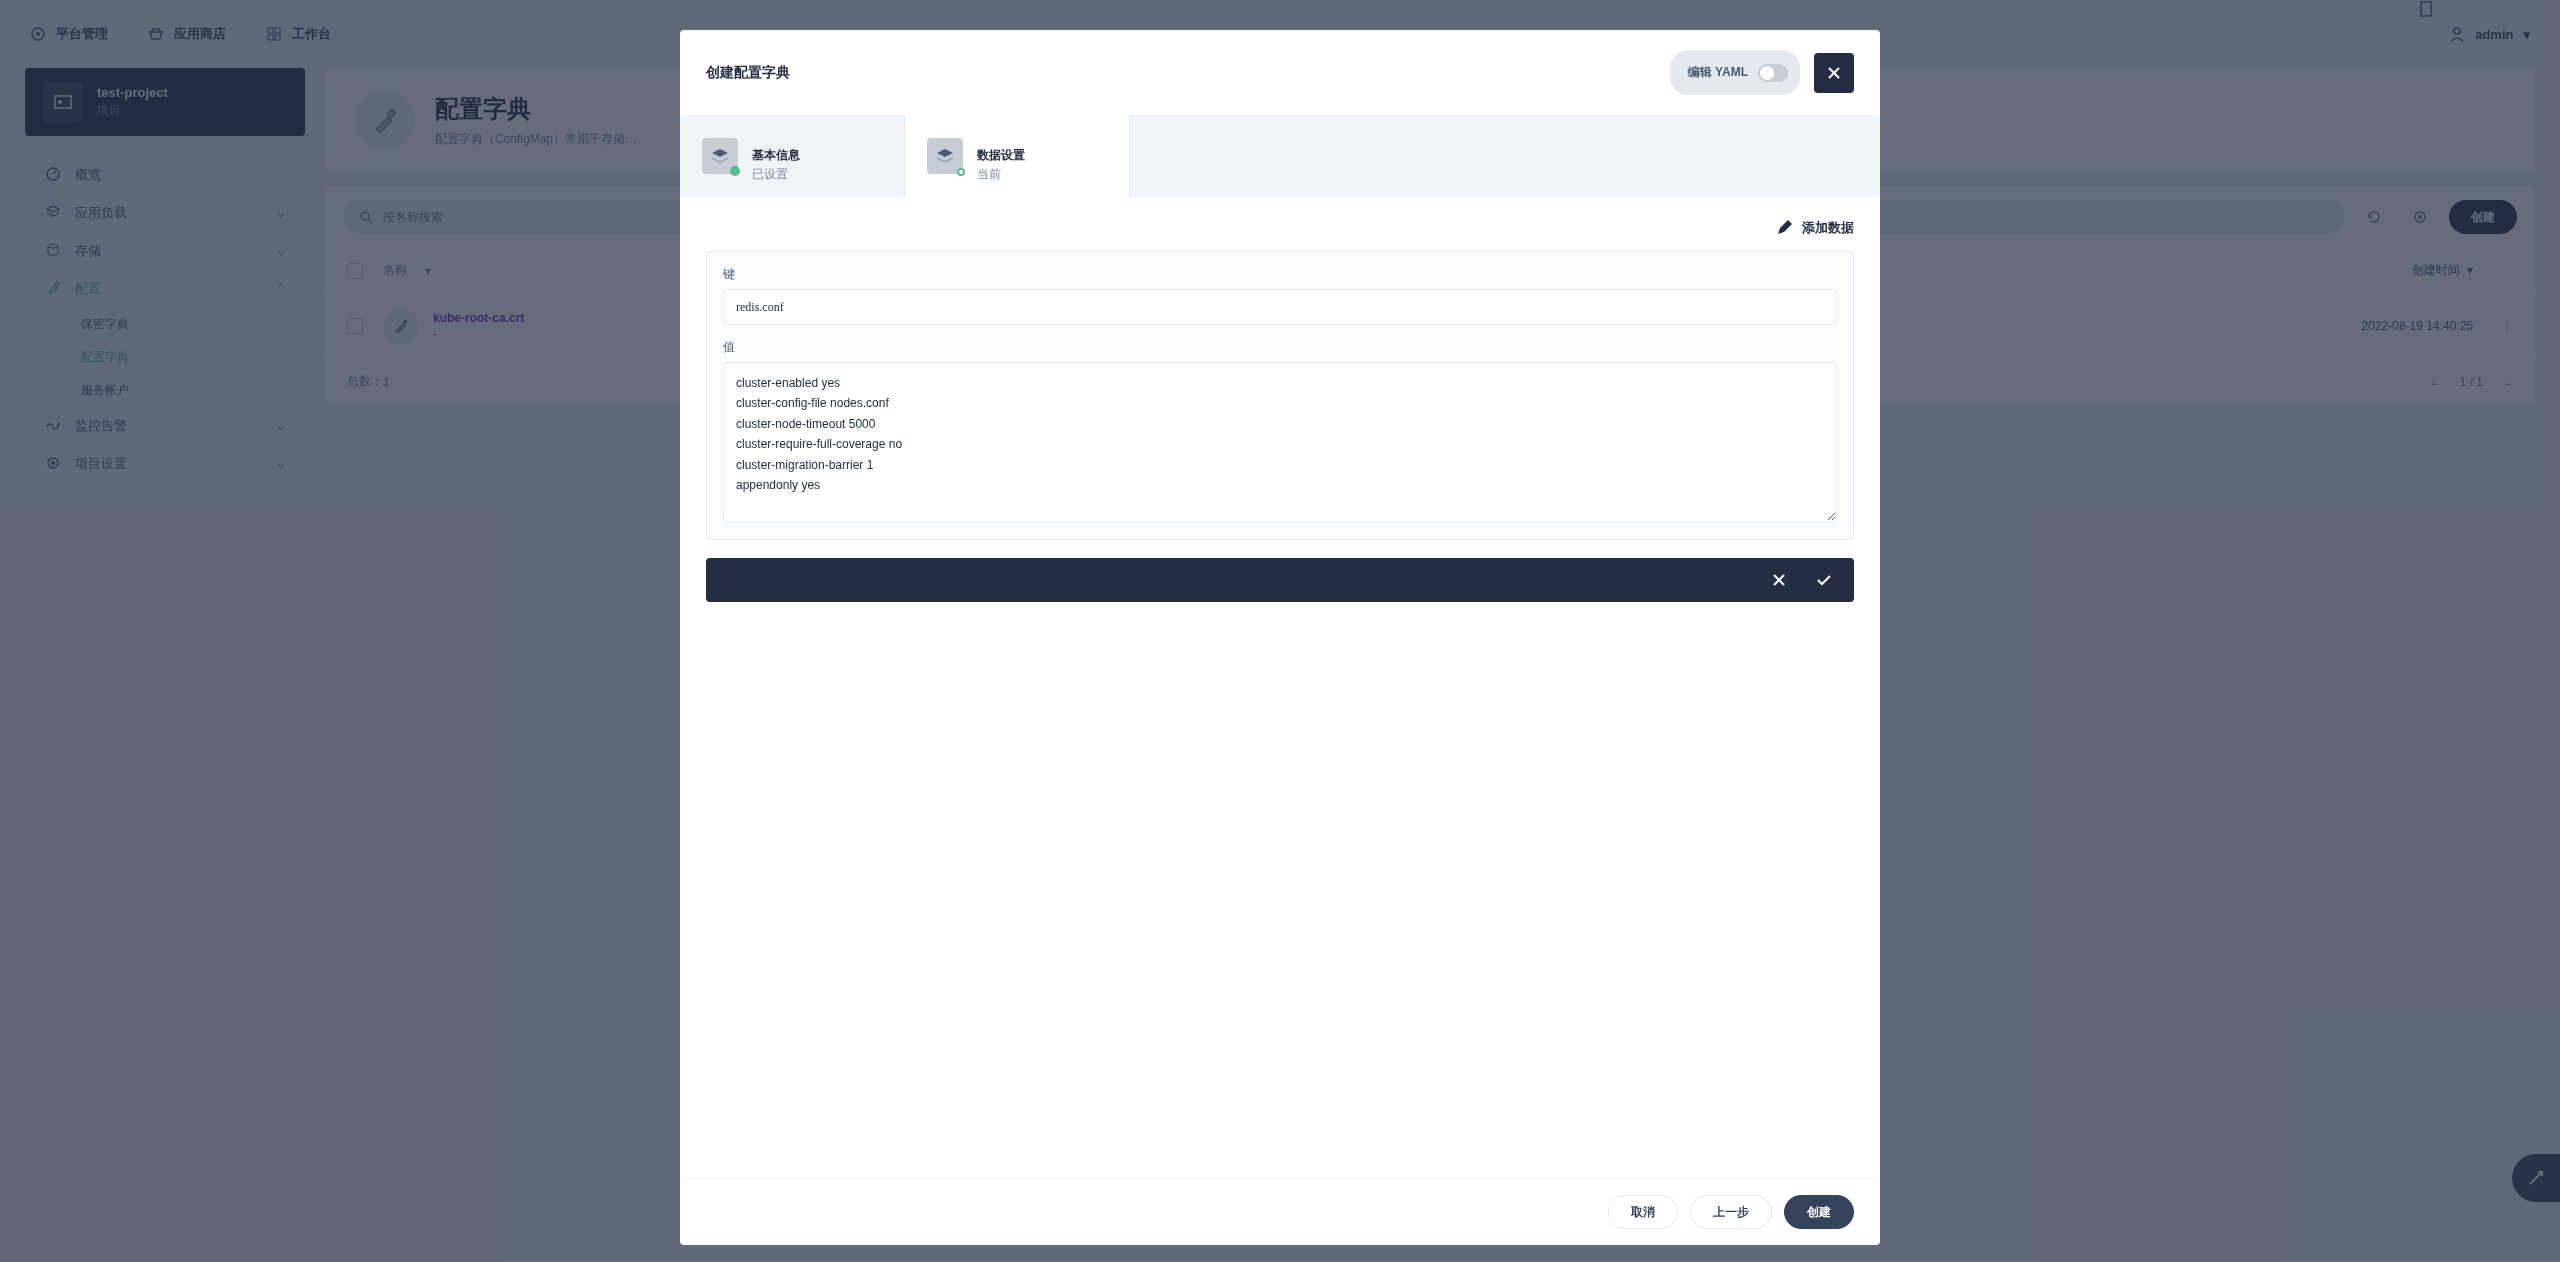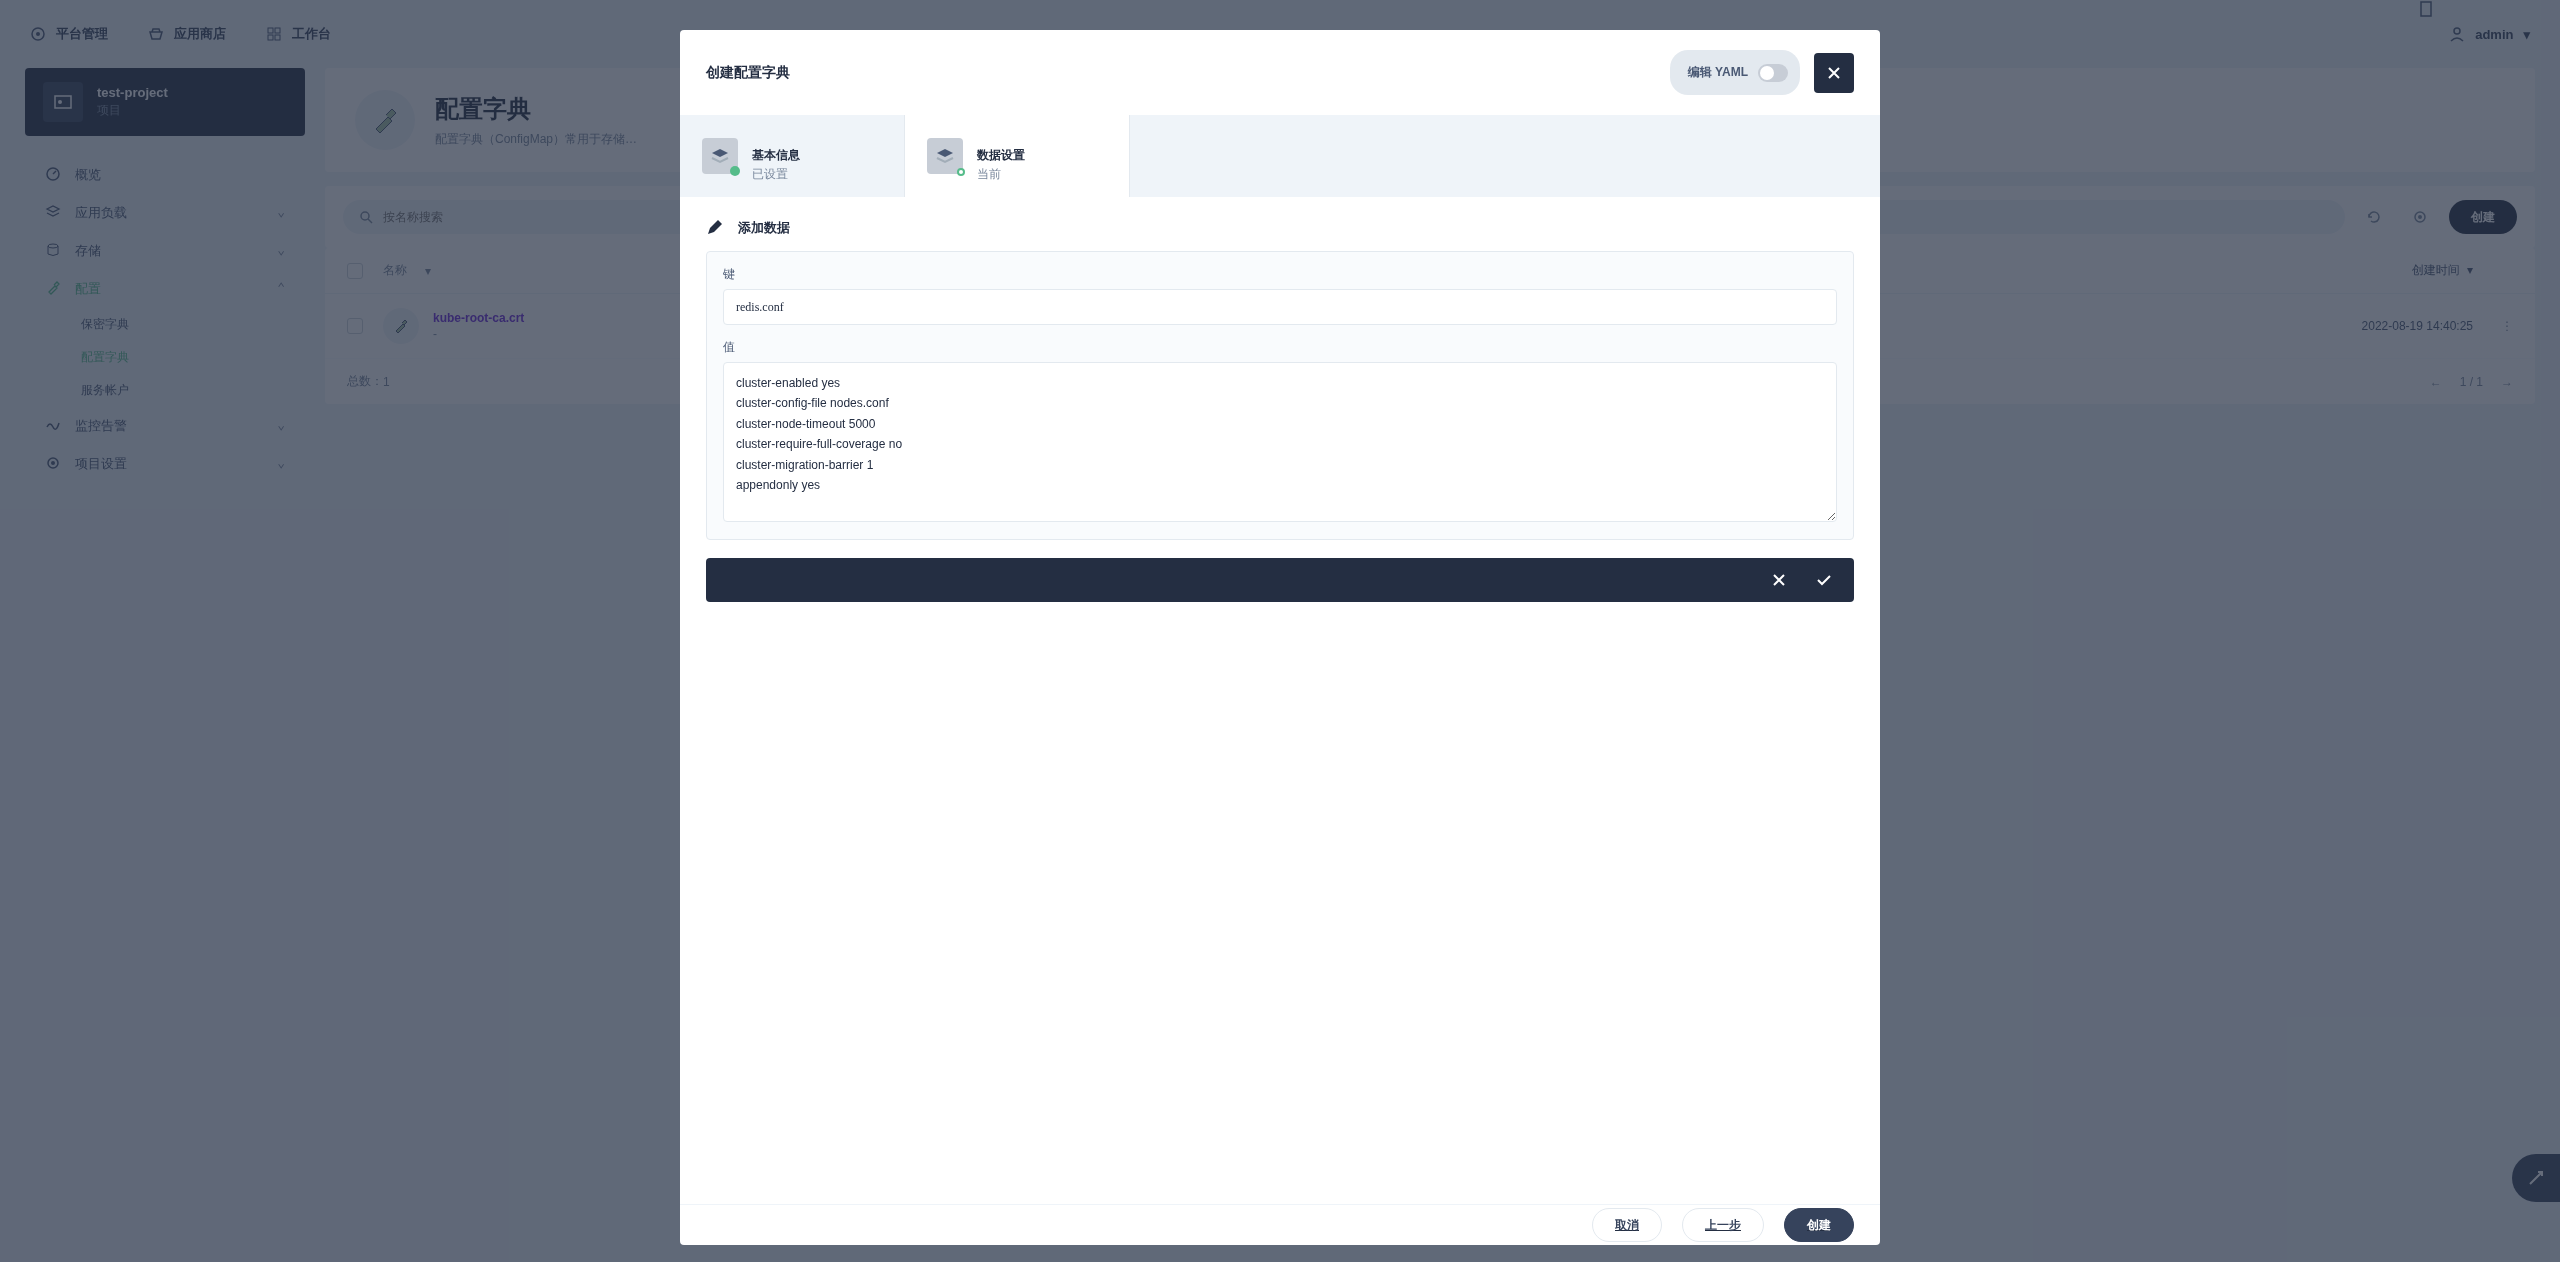--- a/index.html
+++ b/index.html
@@ -74,30 +74,30 @@
 .step { width: 225px; display: flex; align-items: center; gap: 14px; padding: 0 22px; border-right: 1px solid #e3e9ef; }
 .step.active { background: #fff; }
 .step-icon { width: 36px; height: 36px; background: #c7cdd6; border-radius: 4px; position: relative; display:flex; align-items:center; justify-content:center; }
 .step-icon .dot { position: absolute; bottom: -2px; right: -2px; width: 10px; height: 10px; border-radius: 50%; }
 .dot.green { background: #55bc8a; }
 .dot.hollow { border: 2px solid #55bc8a; background: #fff; width: 8px; height: 8px; }
 .step-name { font-size: 12px; font-weight: 600; color: #242e42; margin-top: 17px; }
 .step-sub { font-size: 12px; color: #79879c; margin-top: 2px; }
 
 .modal-body { flex: 1; padding: 22px 26px; overflow: auto; }
-.section-title { display: flex; align-items: center; gap: 16px; font-size: 13px; font-weight: 600; color: #242e42; margin-bottom: 14px; }
+.section-title { display: flex; align-items: center; gap: 10px; font-size: 13px; font-weight: 600; color: #242e42; margin-bottom: 14px; justify-content: flex-end; }
 .form-panel { background: #f9fbfd; border-radius: 4px; padding: 14px 16px; border: 1px solid #e3e9ef; }
 .label { font-size: 12px; color: #4a5974; margin-bottom: 6px; display: block; }
 .text-input { width: 100%; background: #fff; border: 1px solid #e3e9ef; border-radius: 4px; height: 36px; padding: 0 12px; font-size: 12px; color: #242e42; outline: none; font-family: Liberation Serif, serif; }
 .textarea { width: 100%; background: #fff; border: 1px solid #e3e9ef; border-radius: 4px; padding: 10px 12px; font-size: 12px; color: #242e42; resize: vertical; font-family: inherit; min-height: 160px; outline: none; line-height: 1.7; }
 .field-gap { height: 14px; }
 
 .dark-bar { background: #242e42; border-radius: 4px; height: 44px; margin-top: 18px; display: flex; justify-content: flex-end; align-items: center; gap: 30px; padding: 0 22px; color: #fff; }
 
-.modal-foot { padding: 3px 26px; display: flex; justify-content: flex-end; gap: 20px; border-top: 1px solid #eff4f9; text-decoration: underline; }
+.modal-foot { padding: 16px 26px; display: flex; justify-content: flex-end; gap: 12px; border-top: 1px solid #eff4f9; }
 .btn { height: 34px; border-radius: 18px; padding: 0 22px; font-size: 12px; font-weight: 600; display: flex; align-items: center; border: 1px solid #e3e9ef; background: #fff; color: #36435c; }
 .btn.primary { background: #36435c; color: #fff; border-color: #36435c; }
 
 svg { display: block; }
 
 
 .fab { position: absolute; right: 0; bottom: 60px; width: 48px; height: 48px; border-radius: 50% 0 0 50%; background: #36435c; display: flex; align-items: center; justify-content: center; color: #fff; }
 </style>
 </head>
 <body>

